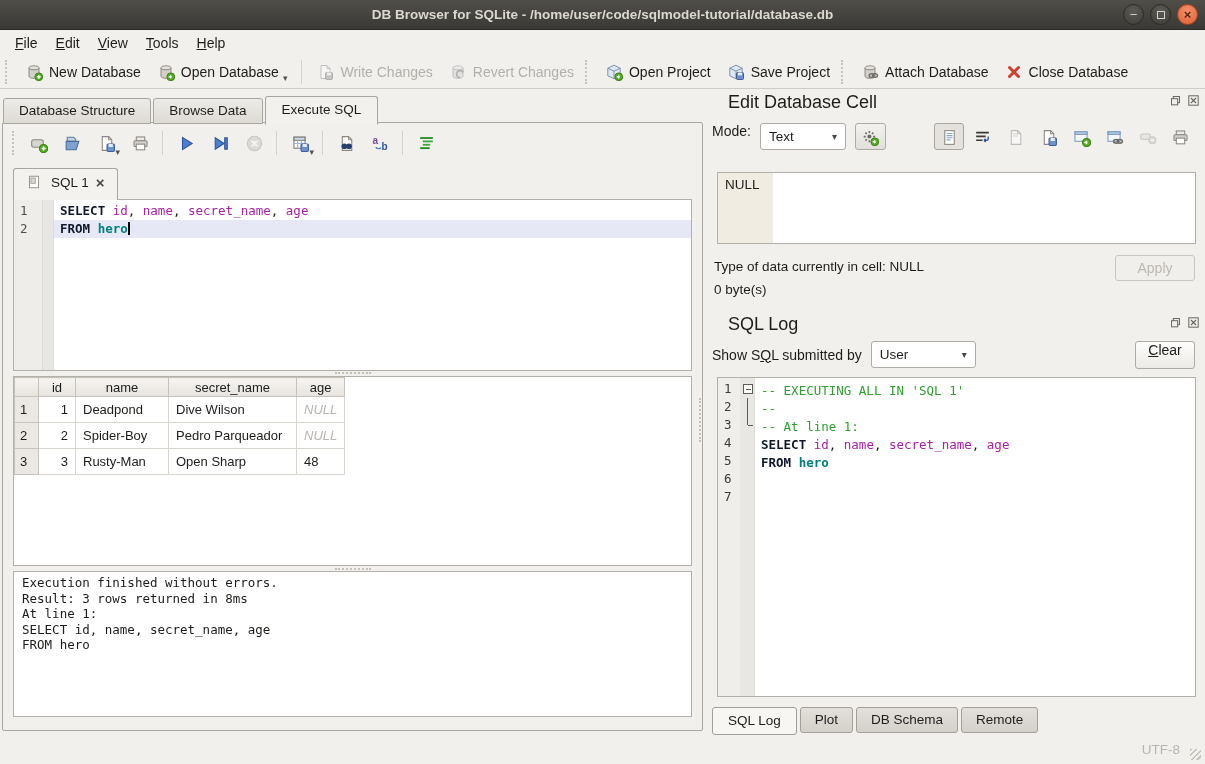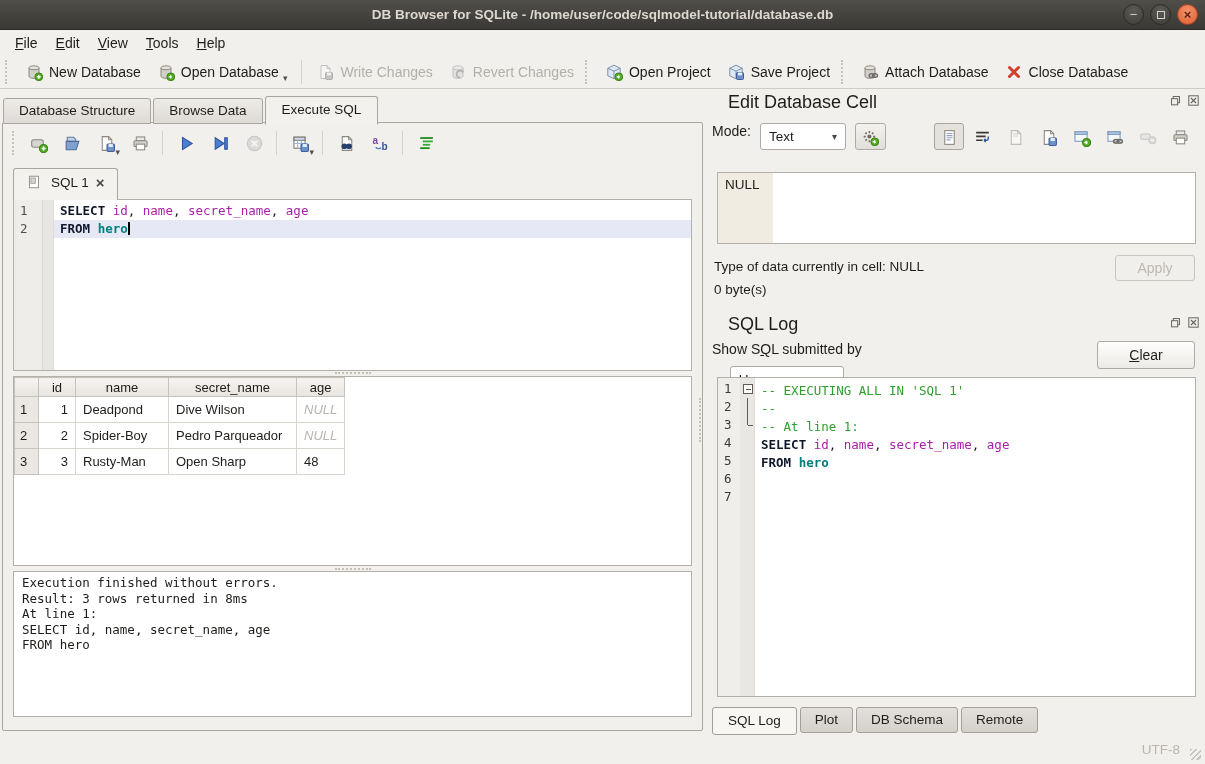--- a/index.html
+++ b/index.html
@@ -91,41 +91,41 @@
 .dock { position:absolute; left:706px; top:90px; width:499px; height:645px; }
 .dock-title { position:absolute; left:22px; font-size:18px; }
 .dock-btns { position:absolute; right:5px; display:flex; gap:5px; }
 .dock-btn svg { width:13px; height:13px; display:block; }
 .mode-row { position:absolute; left:6px; top:33px; display:flex; align-items:flex-start; gap:9px; font-size:14px; }
 .combo { display:flex; align-items:center; justify-content:space-between; background:#fff;
   border:1px solid #aeaaa4; border-radius:3px; height:27px; padding:0 8px; font-size:13.5px; }
 .combo .arr { font-family:"DejaVu Sans",sans-serif; font-size:10px; color:#4a4844; margin-left:10px; }
 .combo .arr::after { content:"▾"; }
 .mode-combo { width:86px; }
-.user-combo { width:114px;justify-content:space-between; }
+.user-combo { width:105px;justify-content:space-between; }
 .gearbtn { width:31px; height:27px; border:1px solid #aeaaa4; border-radius:3px;
   background:linear-gradient(#f4f2ef,#e2dfda); display:flex; align-items:center; justify-content:center; }
 .gearbtn svg { width:18px; height:18px; }
 .cell-toolbar { position:absolute; left:228px; top:33px; display:flex; align-items:center; }
 .cellbtn { width:30px; height:27px; display:flex; align-items:center; justify-content:center; margin-right:3px; border-radius:3px; }
 .cellbtn svg { width:19px; height:19px; }
 .cellbtn.pressed { border:1px solid #a9a59f; background:#e5e2dd; }
 .cellbtn.disabled svg { filter:grayscale(1) opacity(.5); }
 .cellbox { position:absolute; left:11px; top:82px; width:479px; height:72px; border:1px solid #b3afa9; background:#fff; }
 .cellbox .strip { position:absolute; left:0; top:0; bottom:0; width:55px; background:#f1ece2; }
 .cellbox .val { position:absolute; left:7px; top:4px; font-size:13.5px; }
 .type-info { position:absolute; left:8px; top:169px; font-size:13.5px; }
 .size-info { position:absolute; left:8px; top:192px; font-size:13.5px; }
 .apply-btn { position:absolute; right:10px; top:165px; width:80px; height:26px; border:1px solid #c9c5bf;
   border-radius:3px; background:#f1efec; color:#bcb8b2; font-size:14px;
   display:flex; align-items:center; justify-content:center; }
-.filter-row { position:absolute; left:6px; top:251px; display:flex; align-items:center; gap:9px; font-size:14px;flex-direction:column; }
-.clear-btn { position:absolute; right:10px; top:251px; width:98px; height:28px; border:1px solid #aeaaa4;
+.filter-row { position:absolute; left:6px; top:251px; display:flex; align-items:center; gap:9px; font-size:14px; }
+.clear-btn { position:absolute; right:10px; top:251px; width:60px; height:28px; border:1px solid #aeaaa4;
   border-radius:3px; background:linear-gradient(#fdfdfc,#eceae6); font-size:14px;
-  display:flex; align-items:center; justify-content:center; }
+  display:flex; justify-content:center; }
 
 .logbox { position:absolute; left:11px; top:287px; width:479px; height:320px; border:1px solid #b3afa9;
   background:#fff; display:flex; font-family:"DejaVu Sans Mono",monospace; font-size:12.5px; line-height:18px; }
 .log-gutter { width:22px; background:#f0eeea; color:#3c3a36; padding:2px 0 0 6px; }
 .log-fold { width:15px; background:#e9e7e3; border-right:1px solid #e0ddd7; padding-top:2px; }
 .fm { height:18px; position:relative; }
 .fm.box::before { content:''; position:absolute; left:3px; top:4px; width:8px; height:8px;
   border:1px solid #5f5c57; background:#fbfaf8; }
 .fm.box::after { content:''; position:absolute; left:5.5px; top:8.5px; width:5px; height:1px; background:#5f5c57; }
 .fm.vline::before { content:''; position:absolute; left:7px; top:0; bottom:0; width:1px; background:#5f5c57; }

